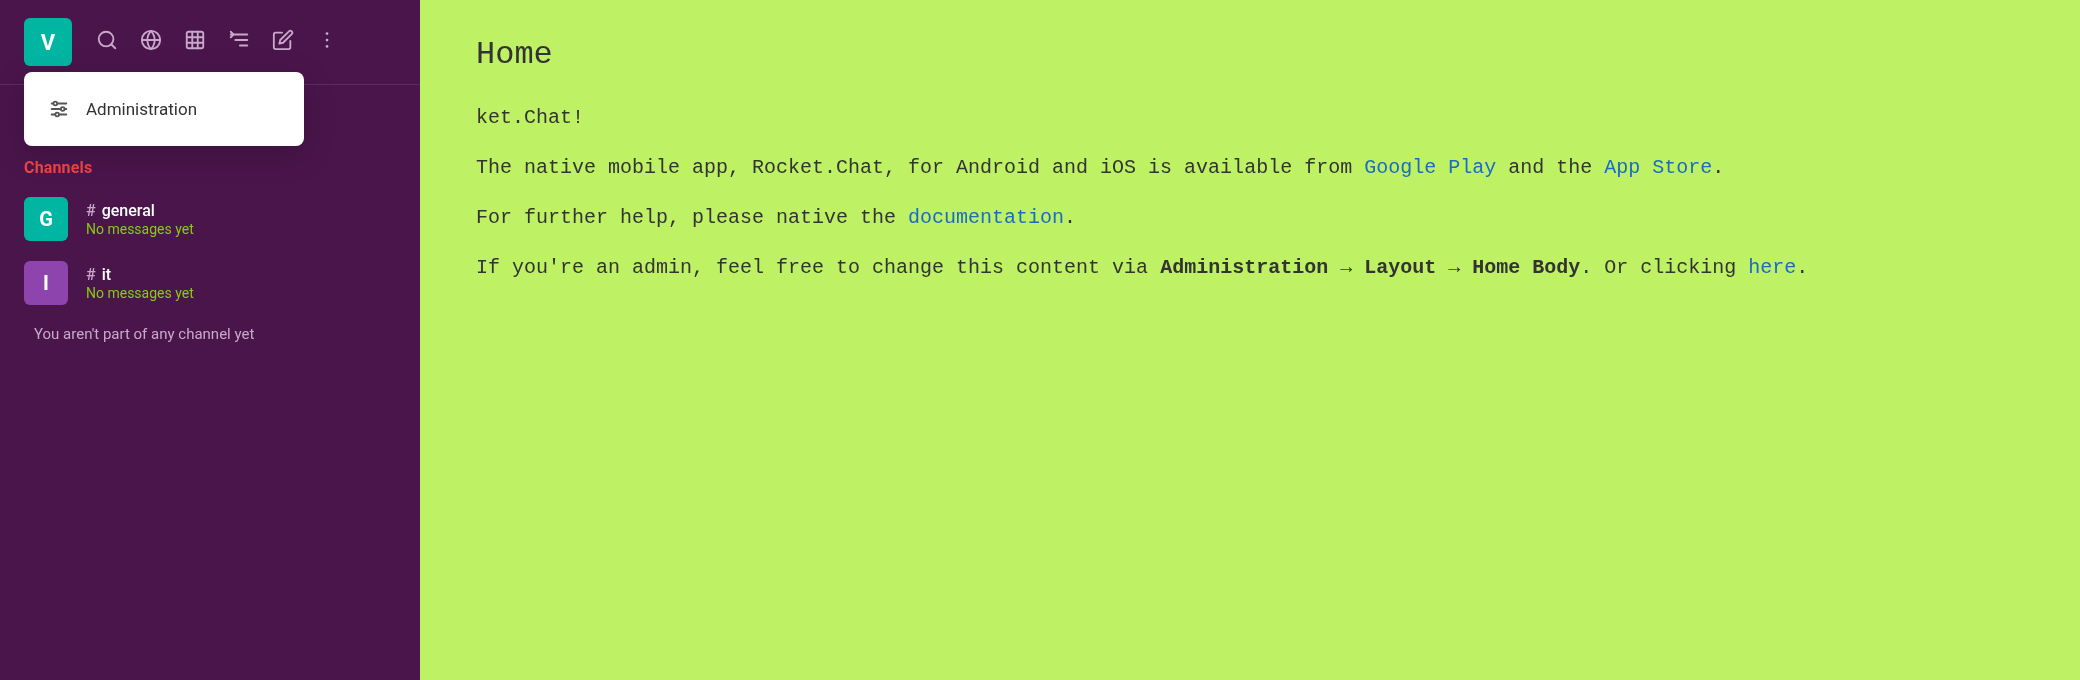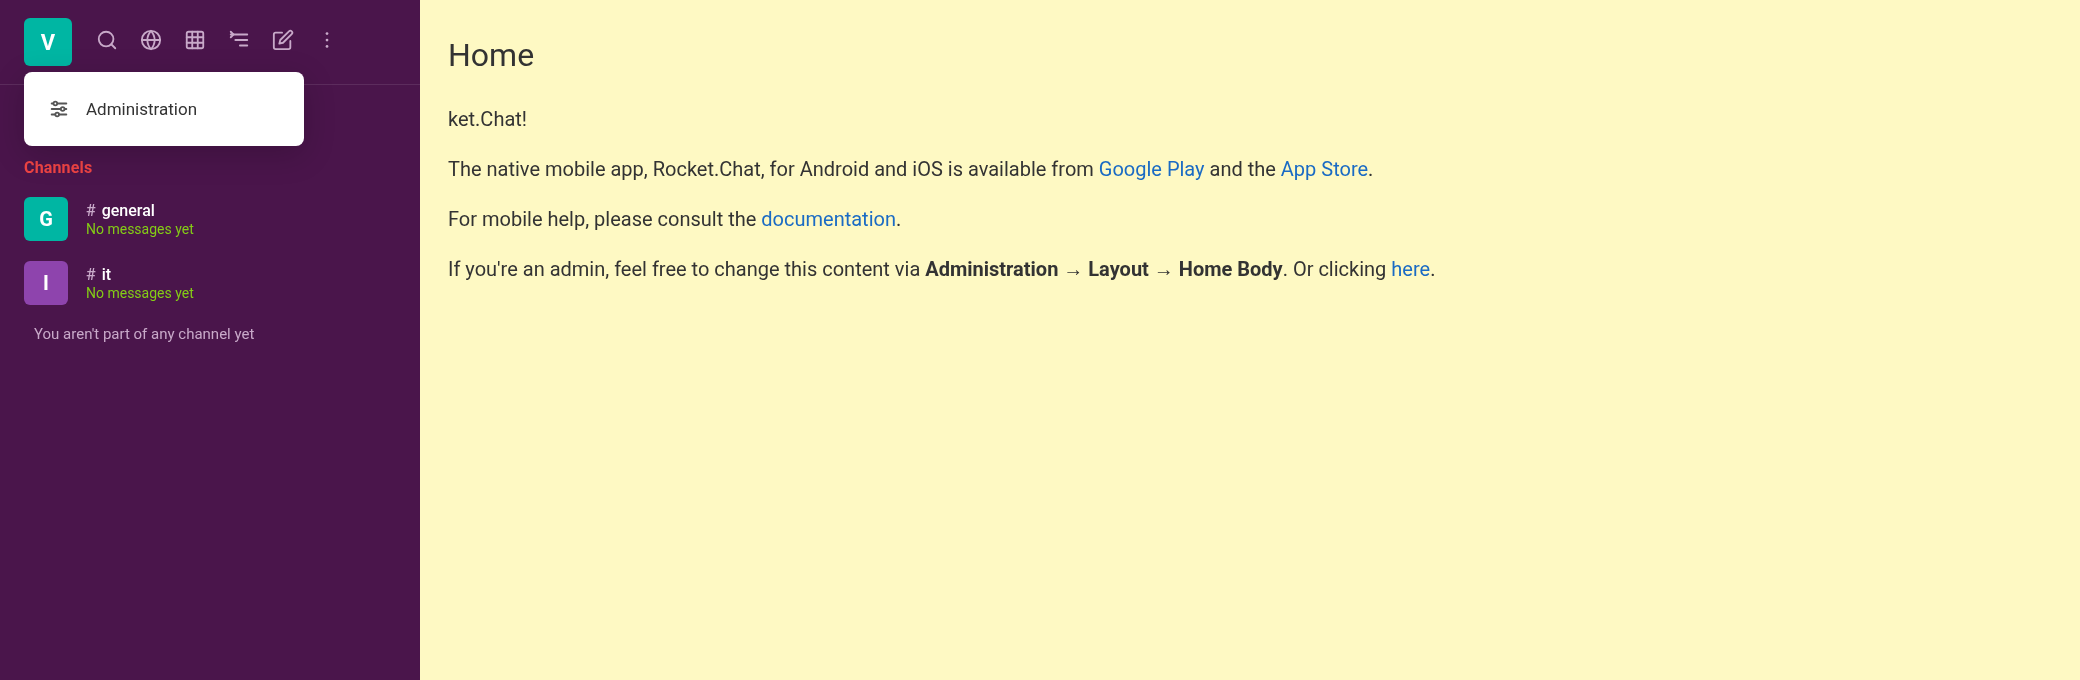--- a/index.html
+++ b/index.html
@@ -158,23 +158,24 @@
     .admin-icon {
       color: #555;
       font-size: 20px;
       display: flex;
       align-items: center;
     }
 
     
     .main-content {
       flex: 1;
-      background: #fef9c3;
-      padding: 36px 28px;
+      background: #bef264;
+      padding: 36px 56px;
       overflow-y: auto;
+      font-family: Liberation Mono, monospace;
     }
 
     .page-title {
       font-size: 32px;
       font-weight: 400;
       color: #333;
       margin-bottom: 28px;
     }
 
     .content-body {
@@ -309,19 +310,19 @@
   <h1 class="page-title">Home</h1>
 
   <div class="content-body">
     <p>
       <span>ket.Chat!</span>
     </p>
     <p>
       <span>The native mobile app, Rocket.Chat, for Android and iOS is available from </span><a href="#">Google Play</a><span> and the </span><a href="#">App Store</a><span>.</span>
     </p>
     <p>
-      <span>For mobile help, please consult the </span><a href="#">documentation</a><span>.</span>
+      <span>For further help, please native the </span><a href="#">documentation</a><span>.</span>
     </p>
     <p>
       <span>If you're an admin, feel free to change this content via </span><strong>Administration</strong><span> → </span><strong>Layout</strong><span> → </span><strong>Home Body</strong><span>. Or clicking </span><a href="#">here</a><span>.</span>
     </p>
   </div>
 </div>
 
 </body></html>

